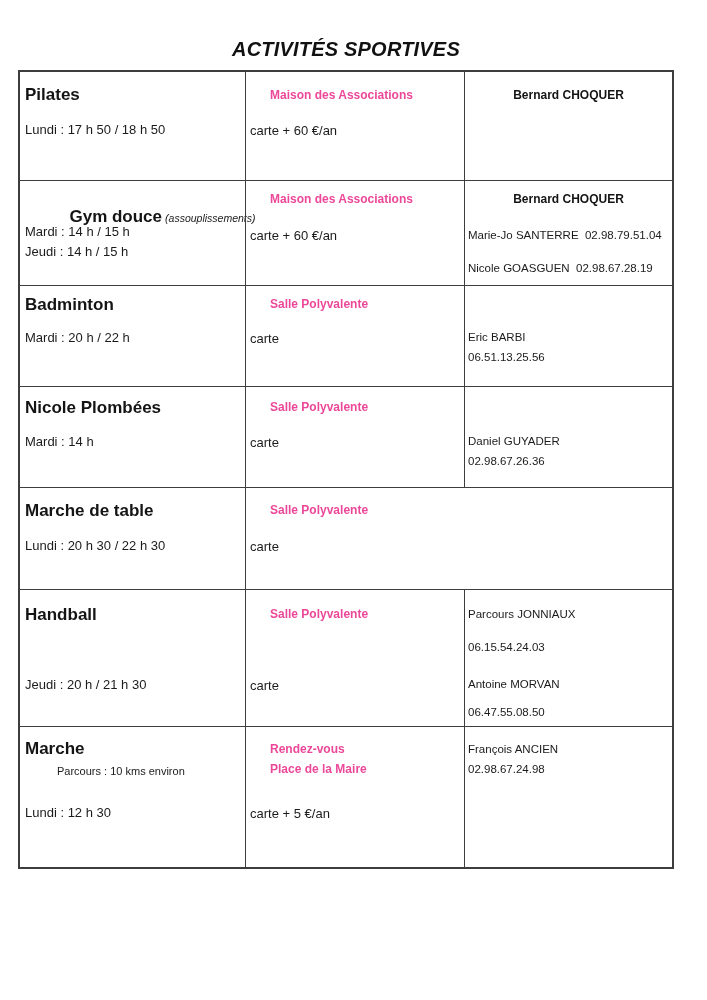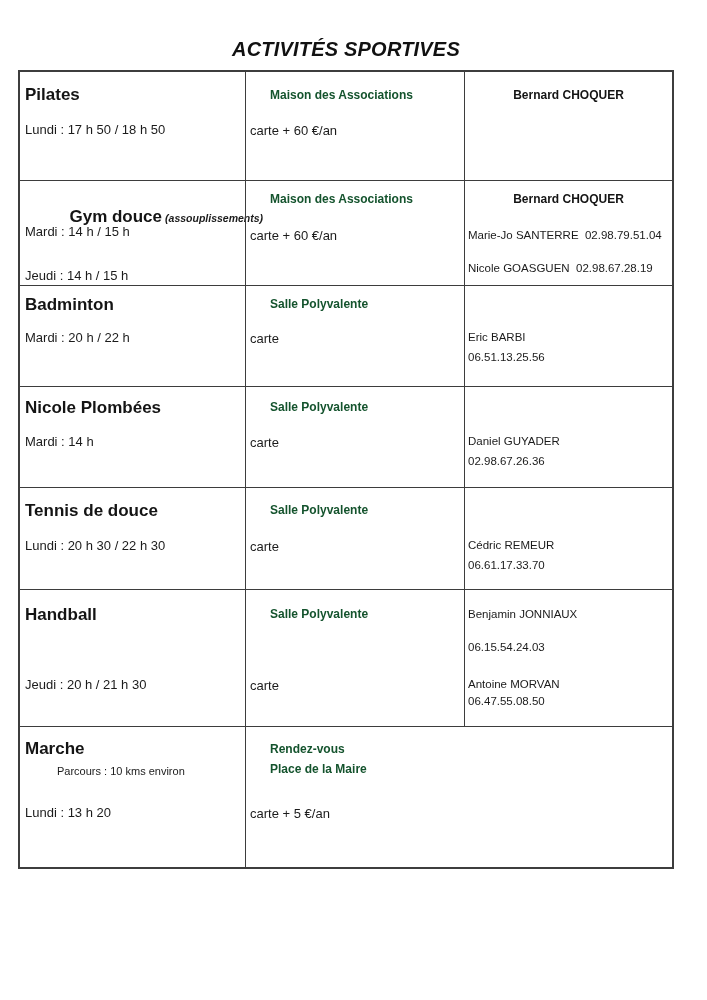--- a/index.html
+++ b/index.html
@@ -19,24 +19,24 @@
   .row + .row{border-top:1.5px solid #3d3d3d;}
   .cell{position:relative;box-sizing:border-box;}
   .c1{width:225px;padding-left:5px;}
   .c2{width:219px;border-left:1.5px solid #3d3d3d;padding-left:4px;}
   .c3{flex:1;border-left:1.5px solid #3d3d3d;padding-left:3px;}
   .ln{position:absolute;left:inherit;white-space:pre;line-height:1.15;}
   .c1 .ln{left:5px;}
   .c2 .ln{left:4px;}
   .c3 .ln{left:3px;}
   .nm{font-size:17px;font-weight:700;color:#141414;}
-  .nt{font-size:10.5px;font-weight:700;font-style:italic;margin-left:3px;}
+  .nt{font-size:10.5px;font-weight:400;font-style:italic;margin-left:3px;}
   .sc{font-size:13px;}
   .sn{font-size:11px;margin-left:32px;}
-  .vn{font-size:12px;font-weight:700;color:#14532d;padding-left:20px;}
+  .vn{font-size:12px;font-weight:700;color:#ec4899;padding-left:20px;}
   .fe{font-size:13px;}
   .ct{font-size:11.5px;}
   .cm{font-size:12px;font-weight:700;left:0 !important;right:0;text-align:center;color:#141414;}
 </style>
 </head>
 <body>
 
 <div class="doc">
 
   <div class="title">ACTIVITÉS SPORTIVES</div>
@@ -56,21 +56,21 @@
         <div class="ln cm" style="top:17px">Bernard CHOQUER</div>
       </div>
     </div>
 
     <div class="row" style="height:104px">
       <div class="cell c1">
         <div class="ln" style="top:8px">
           <span class="nm">Gym douce</span><span class="nt">(assouplissements)</span>
         </div>
         <div class="ln sc" style="top:44px">Mardi : 14 h / 15 h</div>
-        <div class="ln sc" style="top:88px">Jeudi : 14 h / 15 h</div>
+        <div class="ln sc" style="top:64px">Jeudi : 14 h / 15 h</div>
       </div>
       <div class="cell c2">
         <div class="ln vn" style="top:12px">Maison des Associations</div>
         <div class="ln fe" style="top:48px">carte + 60 €/an</div>
       </div>
       <div class="cell c3">
         <div class="ln cm" style="top:12px">Bernard CHOQUER</div>
         <div class="ln ct" style="top:48px">Marie-Jo SANTERRE  02.98.79.51.04</div>
         <div class="ln ct" style="top:81px">Nicole GOASGUEN  02.98.67.28.19</div>
       </div>
@@ -101,57 +101,57 @@
         <div class="ln fe" style="top:49px">carte</div>
       </div>
       <div class="cell c3">
         <div class="ln ct" style="top:48px">Daniel GUYADER</div>
         <div class="ln ct" style="top:68px">02.98.67.26.36</div>
       </div>
     </div>
 
     <div class="row" style="height:101px">
       <div class="cell c1">
-        <div class="ln nm" style="top:13px">Tennis de douce</div>
+        <div class="ln nm" style="top:13px">Marche de table</div>
         <div class="ln sc" style="top:51px">Lundi : 20 h 30 / 22 h 30</div>
       </div>
       <div class="cell c2">
         <div class="ln vn" style="top:16px">Salle Polyvalente</div>
         <div class="ln fe" style="top:52px">carte</div>
-      </div>
-      <div class="cell c3">
-        <div class="ln ct" style="top:51px">Cédric REMEUR</div>
-        <div class="ln ct" style="top:71px">06.61.17.33.70</div>
       </div>
     </div>
 
     <div class="row" style="height:136px">
       <div class="cell c1">
         <div class="ln nm" style="top:15px">Handball</div>
         <div class="ln sc" style="top:88px">Jeudi : 20 h / 21 h 30</div>
       </div>
       <div class="cell c2">
         <div class="ln vn" style="top:18px">Salle Polyvalente</div>
         <div class="ln fe" style="top:89px">carte</div>
       </div>
       <div class="cell c3">
-        <div class="ln ct" style="top:18px">Benjamin JONNIAUX</div>
+        <div class="ln ct" style="top:18px">Parcours JONNIAUX</div>
         <div class="ln ct" style="top:51px">06.15.54.24.03</div>
         <div class="ln ct" style="top:88px">Antoine MORVAN</div>
-        <div class="ln ct" style="top:105px">06.47.55.08.50</div>
+        <div class="ln ct" style="top:116px">06.47.55.08.50</div>
       </div>
     </div>
 
     <div class="row" style="height:140px">
       <div class="cell c1">
         <div class="ln nm" style="top:12px">Marche</div>
         <div class="ln sn" style="top:38px">Parcours : 10 kms environ</div>
-        <div class="ln sc" style="top:79px">Lundi : 13 h 20</div>
+        <div class="ln sc" style="top:79px">Lundi : 12 h 30</div>
       </div>
       <div class="cell c2">
         <div class="ln vn" style="top:16px">Rendez-vous</div>
         <div class="ln vn" style="top:36px">Place de la Maire</div>
         <div class="ln fe" style="top:80px">carte + 5 €/an</div>
+      </div>
+      <div class="cell c3">
+        <div class="ln ct" style="top:16px">François ANCIEN</div>
+        <div class="ln ct" style="top:36px">02.98.67.24.98</div>
       </div>
     </div>
 
   </div>
 </div>
 
 </body></html>

